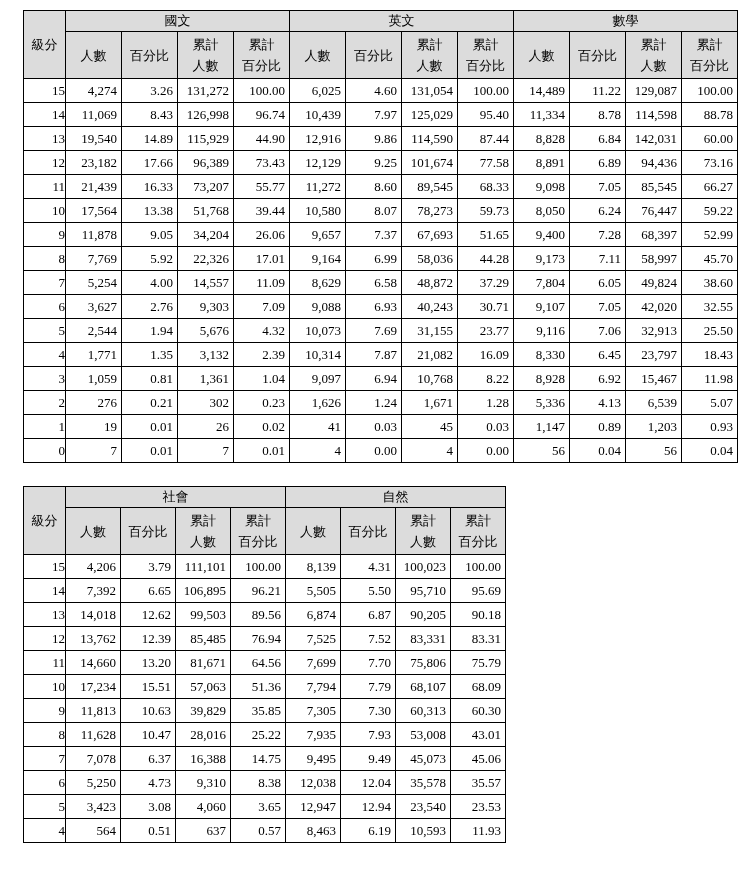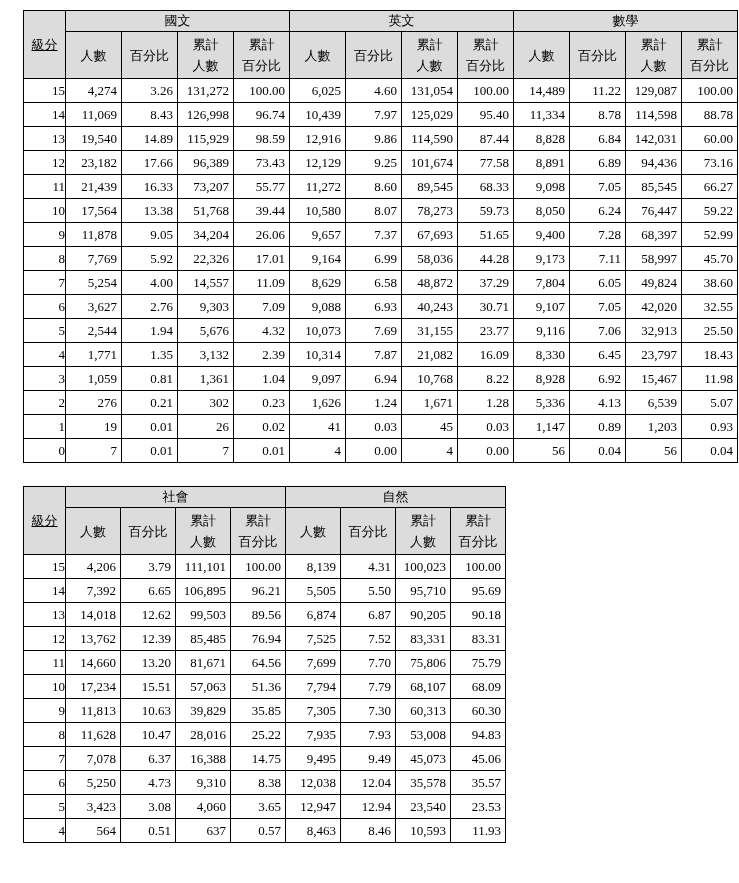--- a/index.html
+++ b/index.html
@@ -40,21 +40,21 @@
     background: #dcdcdc;
     text-align: center;
     vertical-align: middle;
   }
   th.subject-header { height: 17px; }
   th.sub-header {
     height: 47px;
     line-height: 21px;
     white-space: pre-line;
   }
-  th.level-header { text-align: center; text-decoration: underline; }
+  th.level-header { text-align: center; }
   tbody td {
     height: 24px;
     text-align: right;
     padding: 0 4px 0 0;
     vertical-align: middle;
     background: #ffffff;
   }
   tbody td.level {
     text-align: right;
     padding: 0;
@@ -138,21 +138,21 @@
           <td>11,334</td>
           <td>8.78</td>
           <td>114,598</td>
           <td>88.78</td>
         </tr>
         <tr>
           <td class="level">13</td>
           <td>19,540</td>
           <td>14.89</td>
           <td>115,929</td>
-          <td>98.59</td>
+          <td>44.90</td>
           <td>12,916</td>
           <td>9.86</td>
           <td>114,590</td>
           <td>87.44</td>
           <td>8,828</td>
           <td>6.84</td>
           <td>142,031</td>
           <td>60.00</td>
         </tr>
         <tr>
@@ -466,21 +466,21 @@
         </tr>
         <tr>
           <td class="level">8</td>
           <td>11,628</td>
           <td>10.47</td>
           <td>28,016</td>
           <td>25.22</td>
           <td>7,935</td>
           <td>7.93</td>
           <td>53,008</td>
-          <td>94.83</td>
+          <td>43.01</td>
         </tr>
         <tr>
           <td class="level">7</td>
           <td>7,078</td>
           <td>6.37</td>
           <td>16,388</td>
           <td>14.75</td>
           <td>9,495</td>
           <td>9.49</td>
           <td>45,073</td>
@@ -508,20 +508,20 @@
           <td>23,540</td>
           <td>23.53</td>
         </tr>
         <tr>
           <td class="level">4</td>
           <td>564</td>
           <td>0.51</td>
           <td>637</td>
           <td>0.57</td>
           <td>8,463</td>
-          <td>8.46</td>
+          <td>6.19</td>
           <td>10,593</td>
           <td>11.93</td>
         </tr>
       </tbody>
     </table>
 
 </div>
 
 </body></html>

